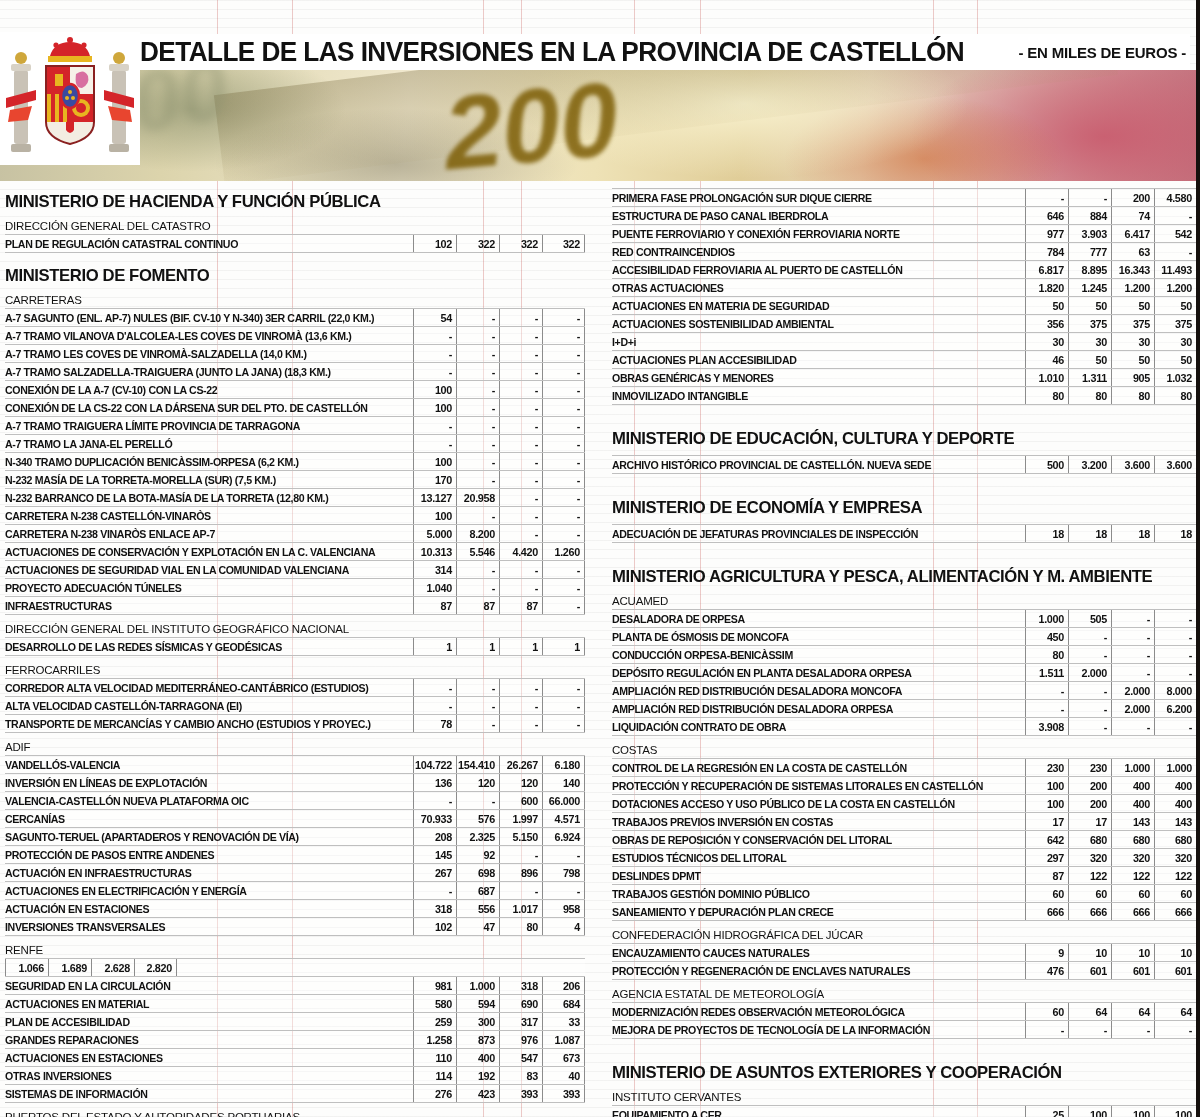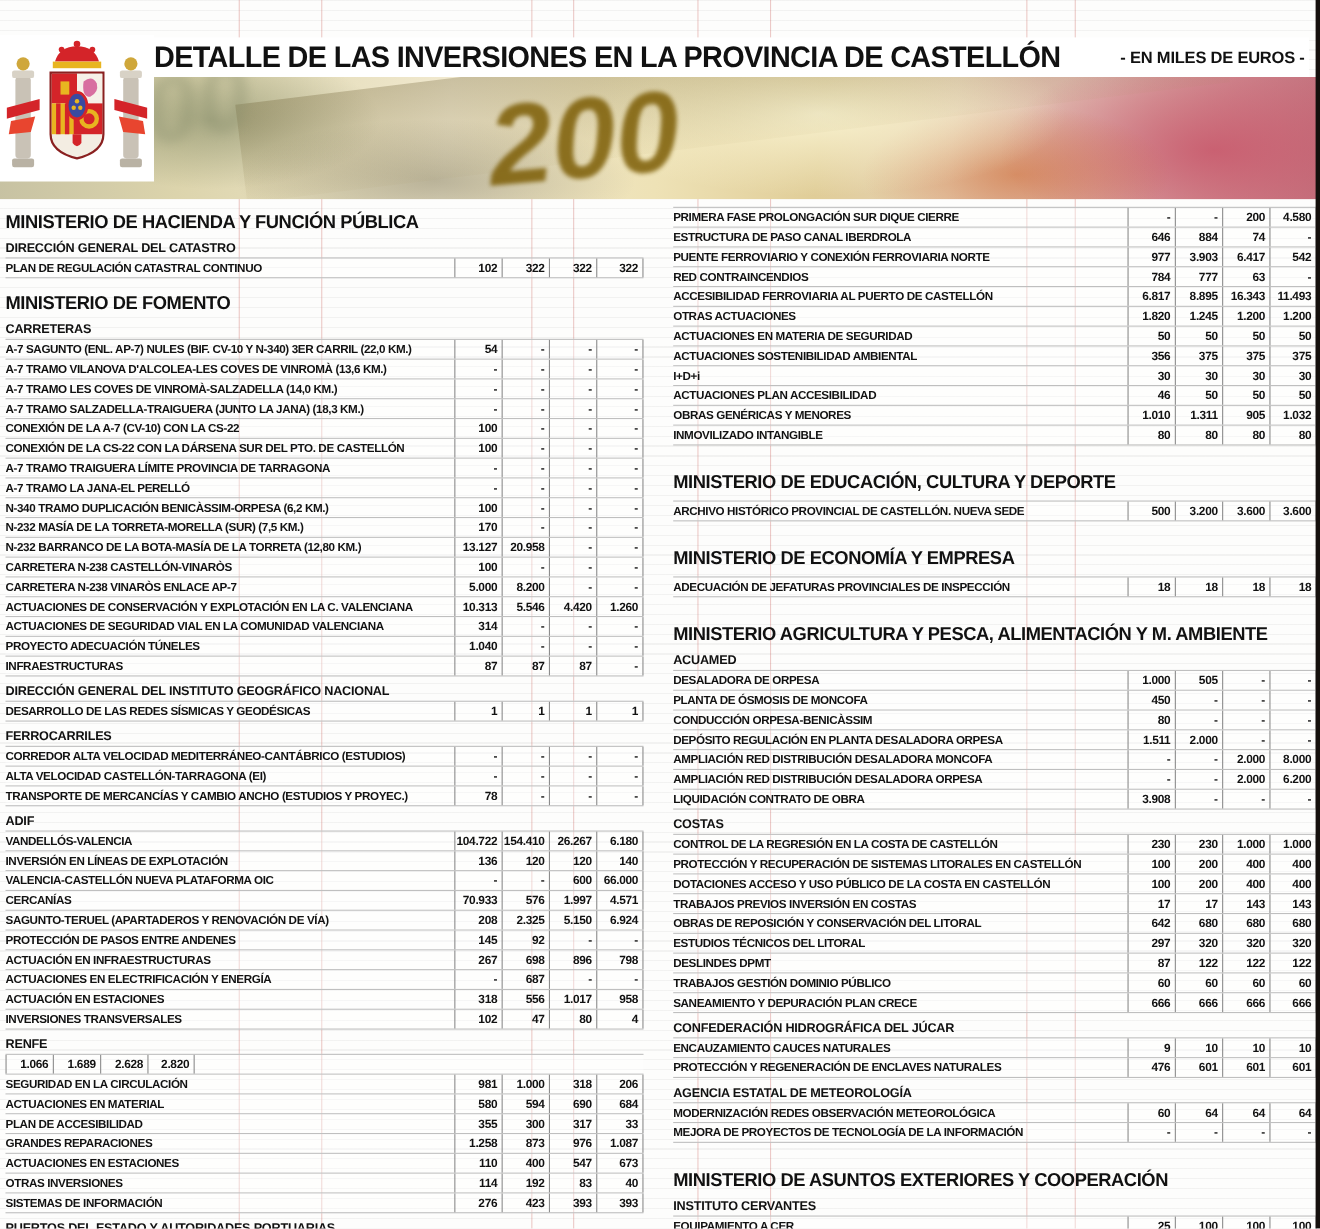--- a/index.html
+++ b/index.html
@@ -39,21 +39,21 @@
   .col-left{left:5px;width:580px;}
   .col-right{left:612px;width:585px;}
   .yearbar{height:27px;display:flex;align-items:flex-end;margin-bottom:9px;
     background:linear-gradient(to right,#8d8d8d 0%,#b9b9b9 40%,#e3e3e3 72%,#fbfbfb 100%);}
   .yearbar .spacer{flex:1;}
   .year{width:43px;text-align:center;font-weight:900;font-size:19px;letter-spacing:-0.8px;
     transform:scaleX(.93);white-space:nowrap;}
   .ministry{font-size:17px;font-weight:900;letter-spacing:-0.4px;margin:13px 0 6px;
     transform:scaleX(.98);transform-origin:left;white-space:nowrap;}
   .col-right .ministry{margin-top:24px;}
-  .section{font-size:11.5px;font-weight:700;letter-spacing:-0.2px;margin:8px 0 2px;white-space:nowrap;}
+  .section{font-size:11.5px;font-weight:400;letter-spacing:-0.2px;margin:8px 0 2px;white-space:nowrap;}
   .row{display:flex;align-items:stretch;height:17px;border-bottom:1px solid #bfbfbf;background:rgba(255,255,255,.35);}
   .row.first{border-top:1px solid #bfbfbf;}
   .row .lbl{flex:1;font-size:10.6px;font-weight:700;letter-spacing:-0.35px;white-space:nowrap;
     overflow:hidden;display:flex;align-items:center;}
   .row .val{width:43px;border-left:1px solid #8c8c8c;font-size:10.8px;font-weight:700;
     letter-spacing:-0.3px;display:flex;align-items:center;justify-content:flex-end;
     padding-right:4px;box-sizing:border-box;}
   .row .val:last-child{border-right:1px solid #8c8c8c;}
 </style>
 </head>
@@ -380,21 +380,21 @@
           </div>
           <div class="row">
             <span class="lbl">ACTUACIONES EN MATERIAL</span>
             <span class="val">580</span>
             <span class="val">594</span>
             <span class="val">690</span>
             <span class="val">684</span>
           </div>
           <div class="row">
             <span class="lbl">PLAN DE ACCESIBILIDAD</span>
-            <span class="val">355</span>
+            <span class="val">259</span>
             <span class="val">300</span>
             <span class="val">317</span>
             <span class="val">33</span>
           </div>
           <div class="row">
             <span class="lbl">GRANDES REPARACIONES</span>
             <span class="val">1.258</span>
             <span class="val">873</span>
             <span class="val">976</span>
             <span class="val">1.087</span>

